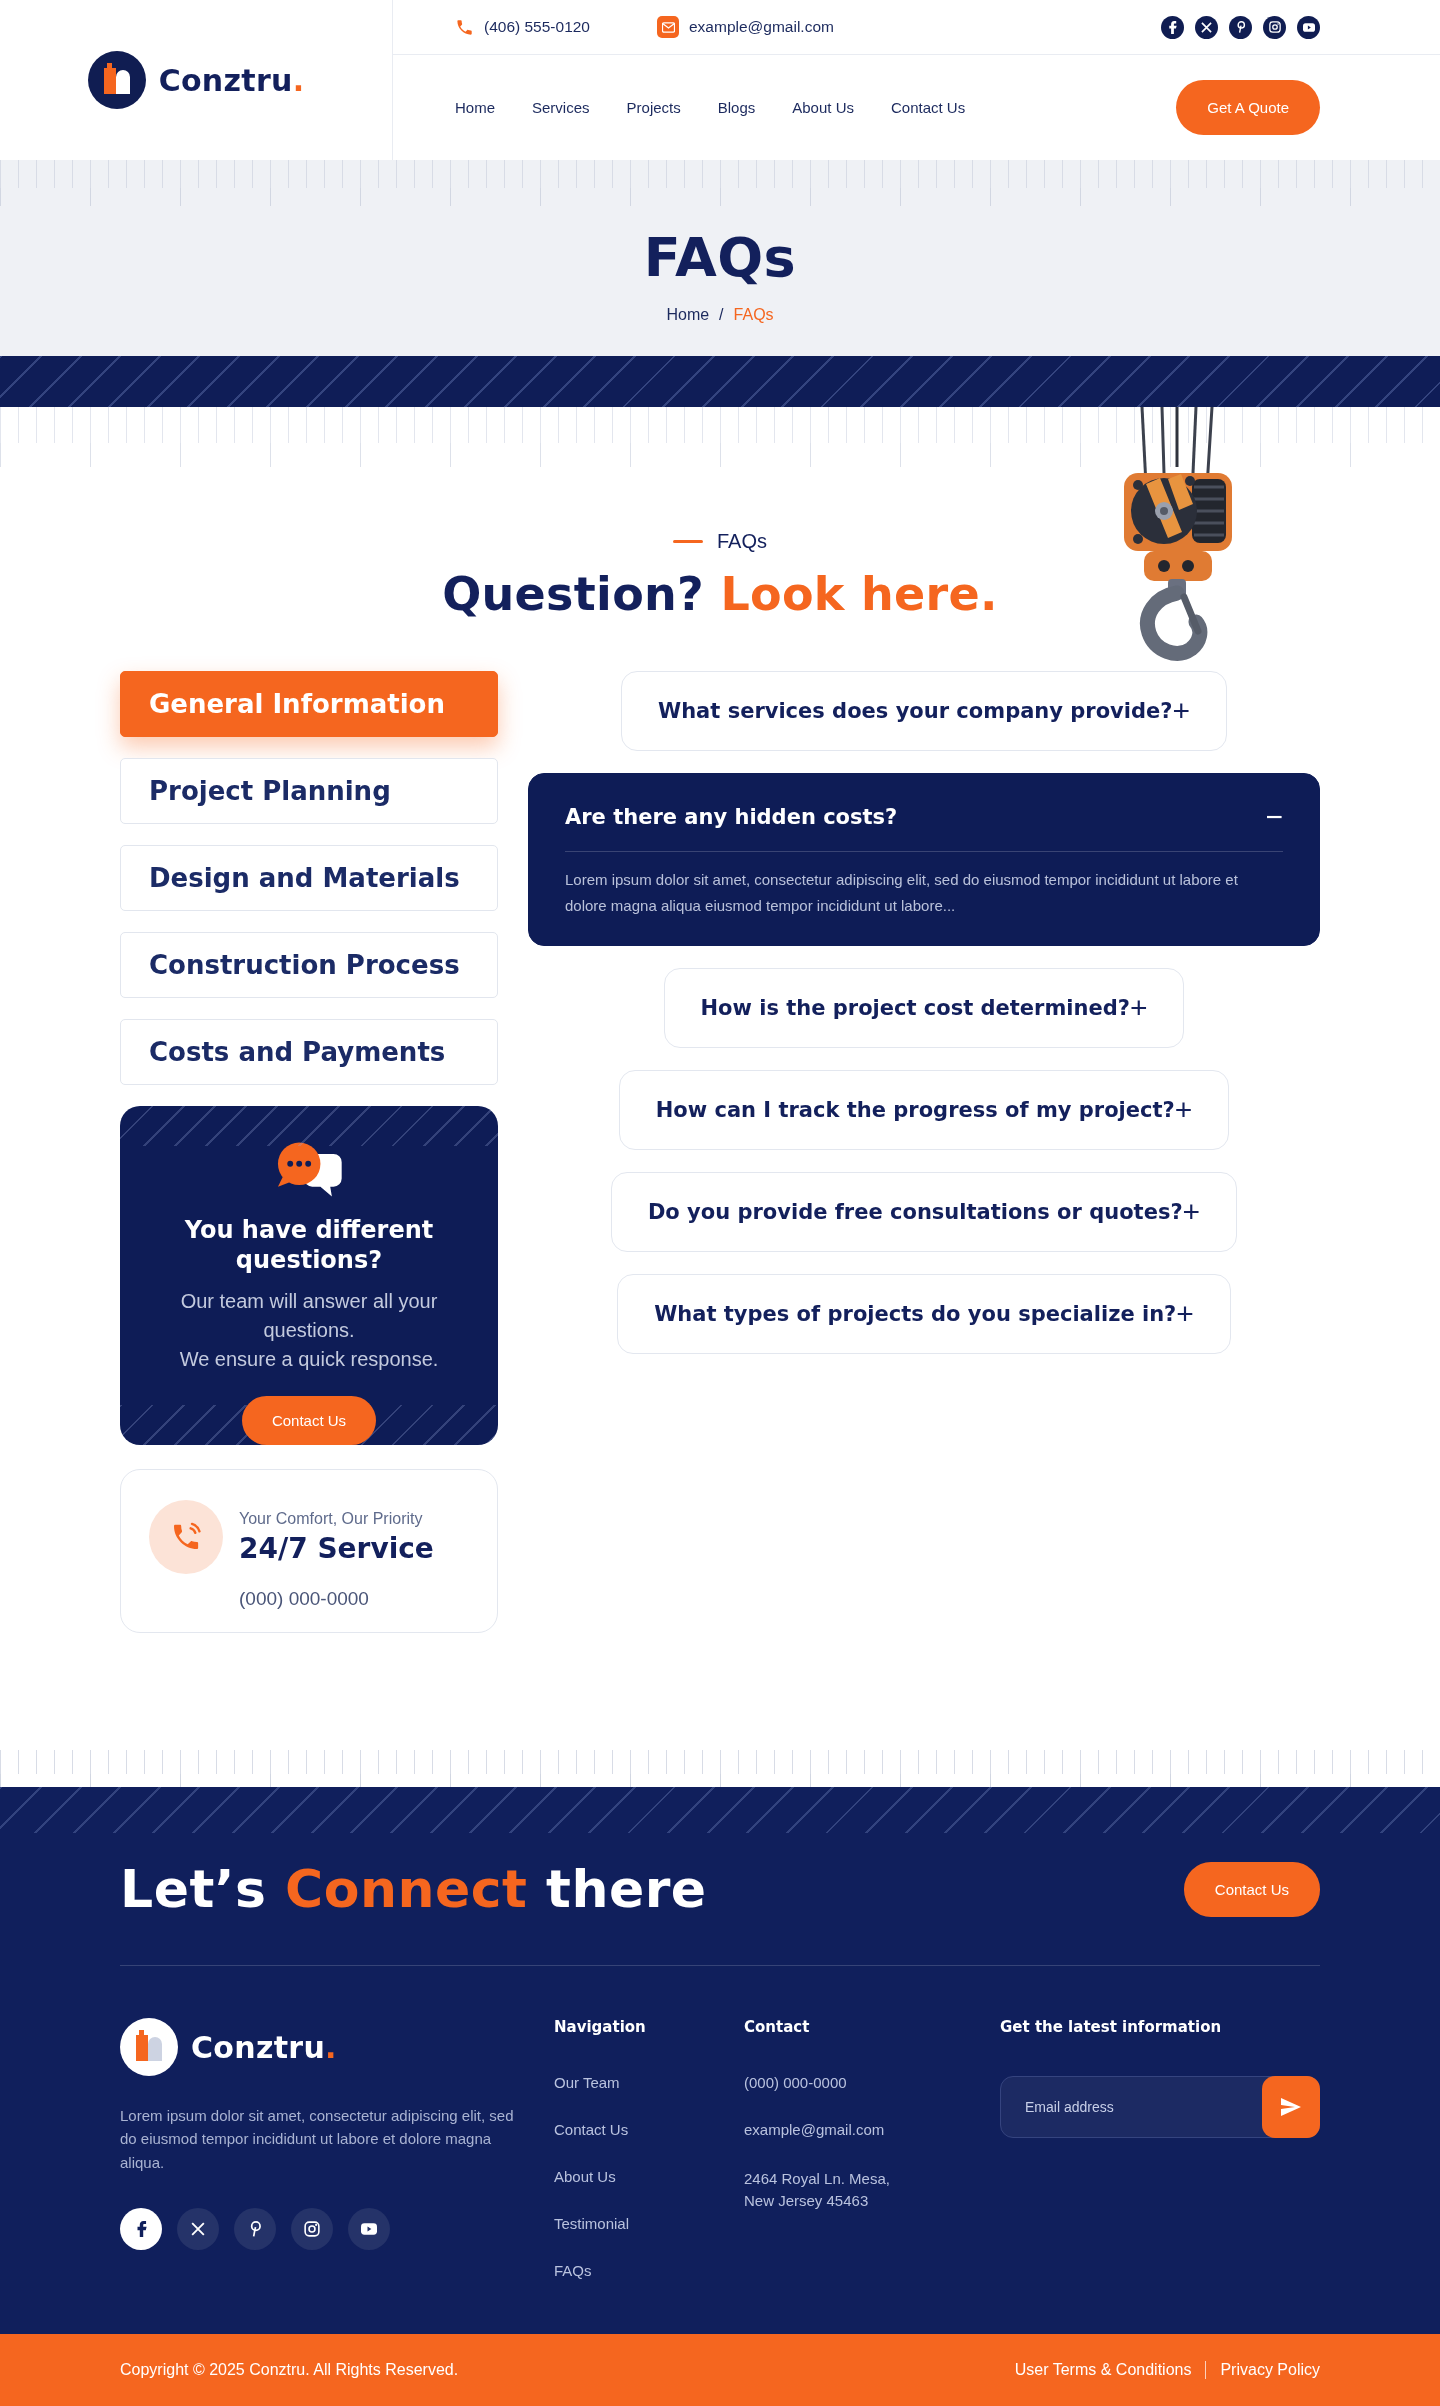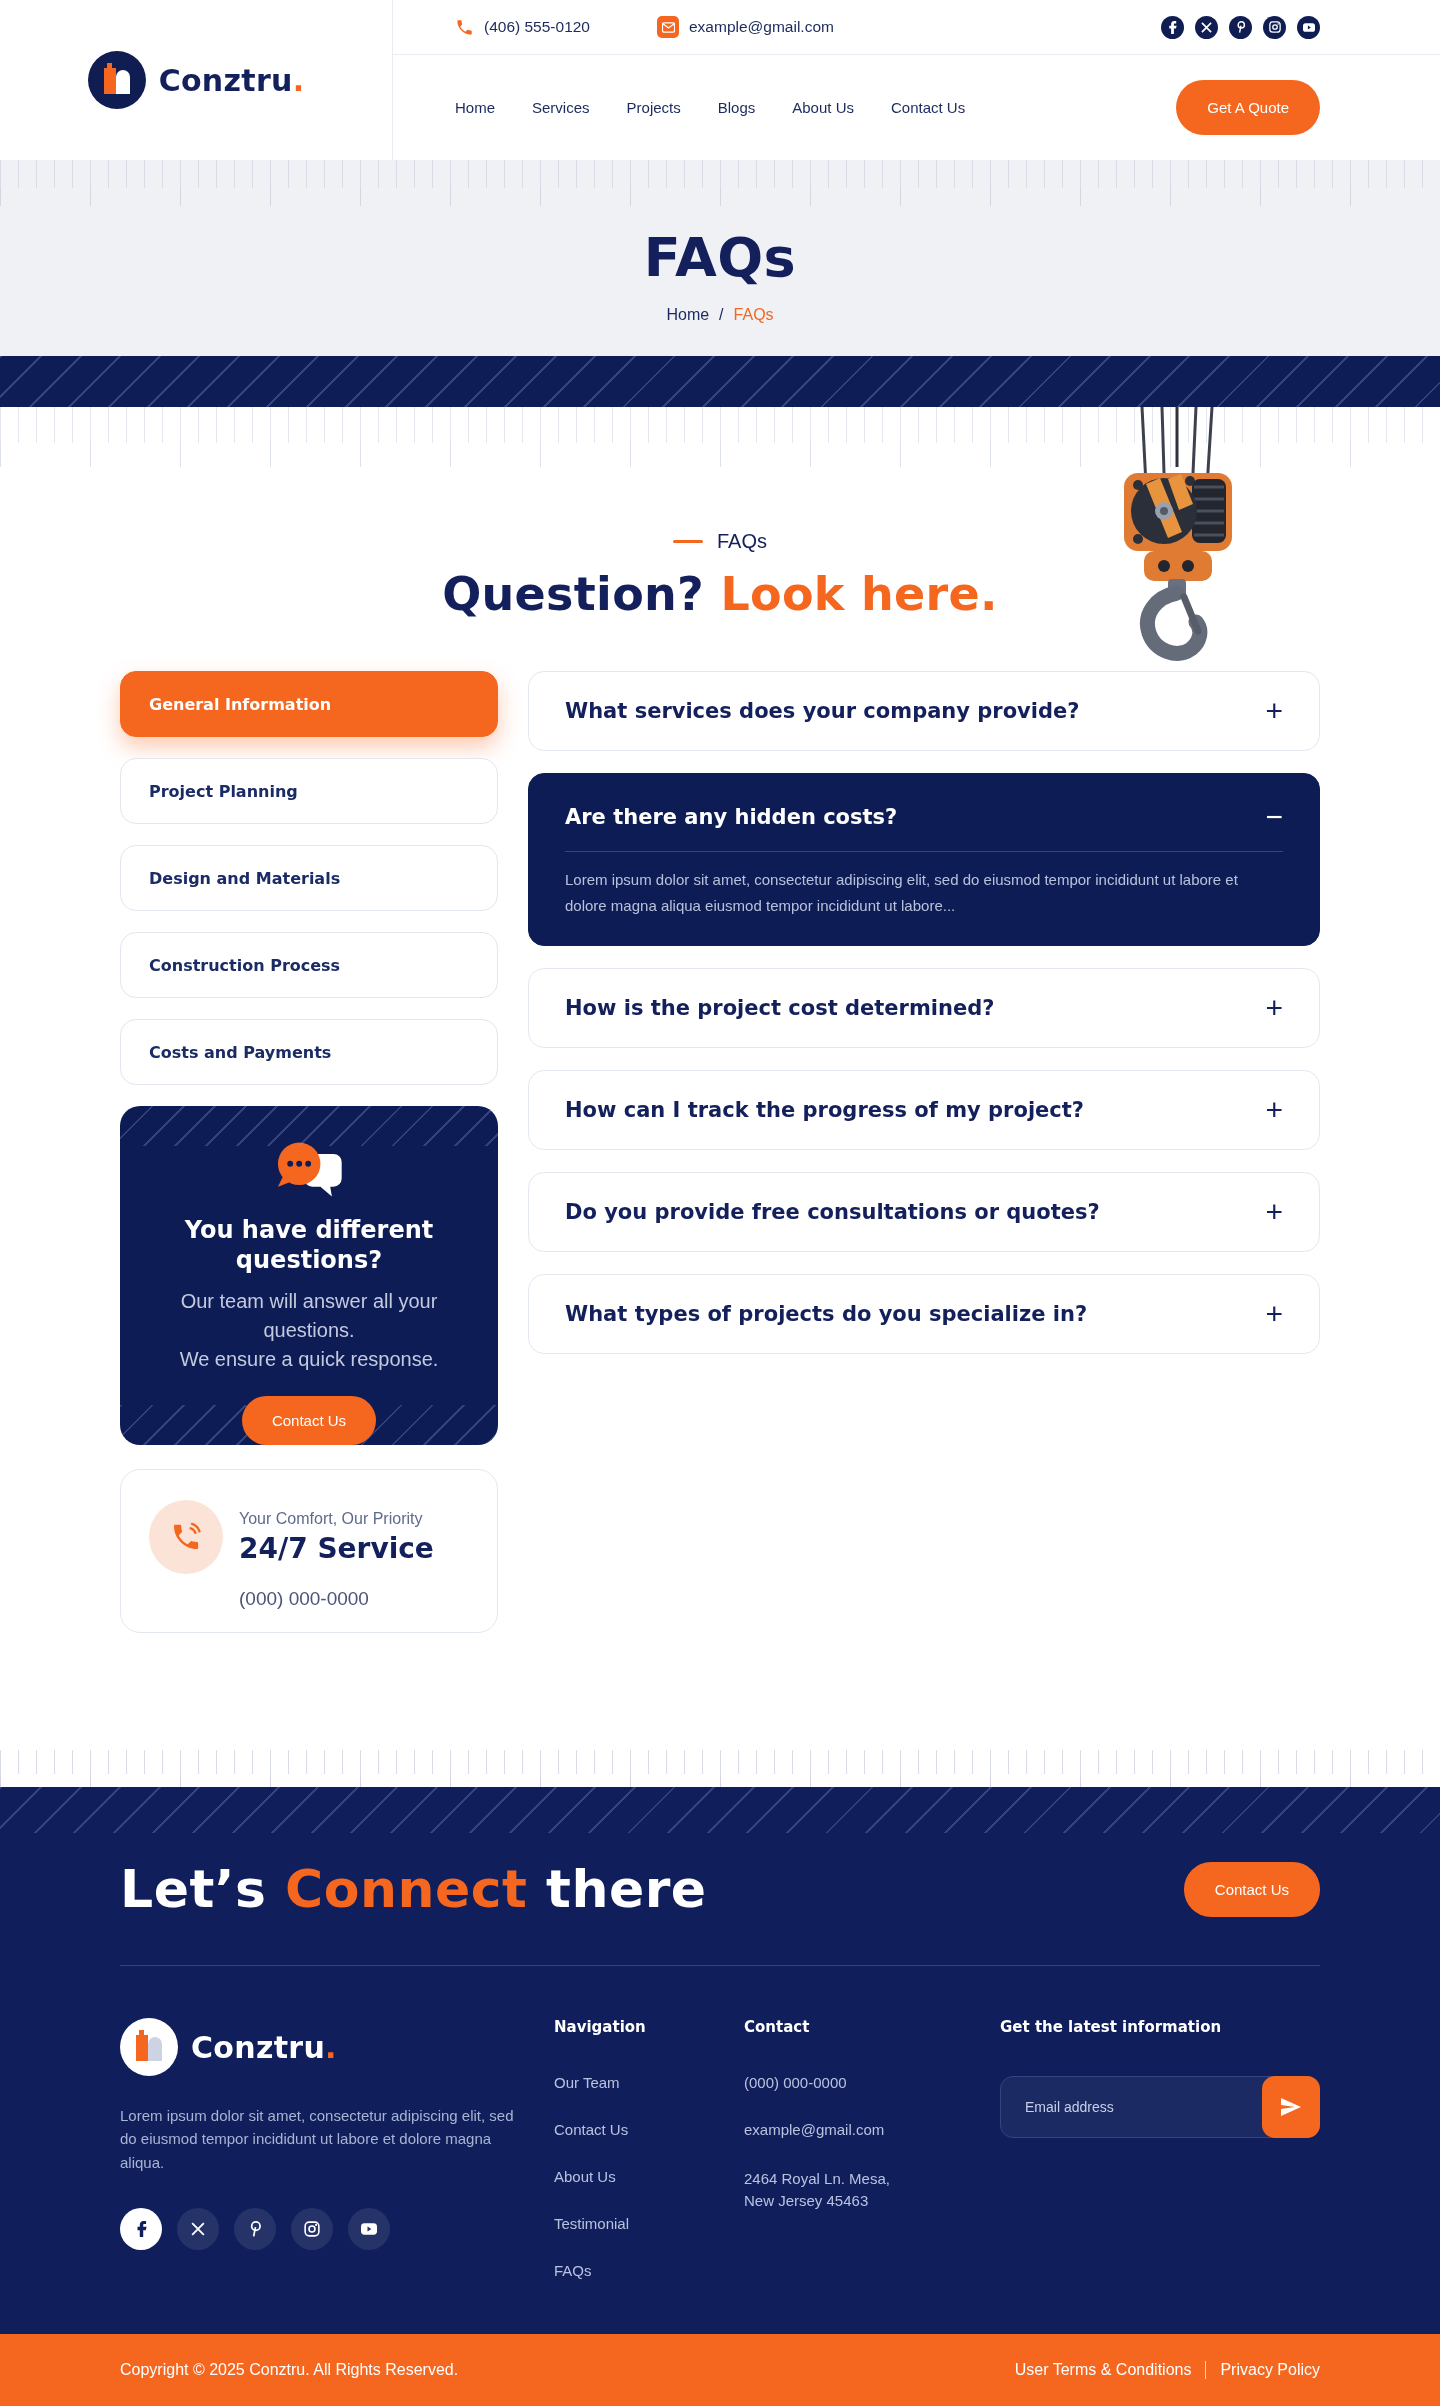--- a/index.html
+++ b/index.html
@@ -60,43 +60,43 @@
 
   .sec-head { text-align:center; padding-top:122px; position:relative; }
   .tagline { display:inline-flex; align-items:center; gap:14px; font-size:20px; color:#13205c; }
   .tagline .dash { width:30px; height:3px; background:#f5661f; border-radius:2px; }
   .main-heading { margin-top:14px; font-size:46px; font-weight:800; letter-spacing:.3px; }
   .main-heading .navy { color:#13205c; }
   .main-heading .orange { color:#f5661f; }
 
   .content { display:flex; gap:30px; margin:50px 120px 0 120px; }
   .side { width:378px; flex:0 0 auto; }
-  .cat-btn { width:100%; height:66px; margin-bottom:21px; background:#fff; border:1px solid #e2e6ee; border-radius:16px;
-    display:flex; align-items:center; padding:0 28px; font-size:16px; font-weight:700; color:#1b2b66; cursor:pointer;
+  .cat-btn { width:100%; height:66px; margin-bottom:21px; background:#fff; border:1px solid #e2e6ee; border-radius:5px;
+    display:flex; align-items:center; padding:0 28px; font-size:26px; font-weight:700; color:#1b2b66; cursor:pointer;
     font-family:"DejaVu Sans",sans-serif; }
   .cat-btn.active { background:#f5661f; border-color:#f5661f; color:#fff; box-shadow:0 10px 22px rgba(245,102,31,.35); }
 
   .help-card { margin-top:7px; height:339px; border-radius:20px; background:#0e1c56; position:relative; overflow:hidden;
     display:flex; flex-direction:column; align-items:center; text-align:center; padding-top:30px; }
   .help-card::before, .help-card::after { content:""; position:absolute; left:0; width:100%; height:40px;
     background-image:repeating-linear-gradient(135deg, rgba(150,165,215,.28) 0 2px, transparent 2px 22px); }
   .help-card::before { top:0; } .help-card::after { bottom:0; }
   .help-title { margin-top:12px; color:#fff; font-size:24px; font-weight:700; line-height:1.25; font-family:"DejaVu Sans",sans-serif; }
   .help-text { margin-top:12px; color:#c3cade; font-size:20px; line-height:1.45; padding:0 36px; }
   .help-btn { margin-top:22px; background:#f5661f; color:#fff; border:none; border-radius:26px; padding:16px 30px;
     font-size:15px; cursor:pointer; font-family:"Liberation Sans",sans-serif; position:relative; z-index:2; }
 
   .svc-card { margin-top:24px; height:164px; background:#fff; border:1px solid #e3e7ef; border-radius:20px; padding:30px 28px 0 28px; }
   .svc-top { display:flex; align-items:center; gap:16px; }
   .svc-ico { width:74px; height:74px; border-radius:50%; background:#fce3d7; display:flex; align-items:center; justify-content:center; flex:0 0 auto; }
   .svc-tag { font-size:16px; color:#5f6b8c; }
   .svc-title { margin-top:4px; font-size:28px; font-weight:800; color:#13205c; font-family:"DejaVu Sans",sans-serif; }
   .svc-phone { margin:14px 0 0 90px; font-size:19px; color:#4a5578; }
 
-  .faq-list { flex:1; display:flex; flex-direction:column; gap:22px; }
+  .faq-list { flex:1; display:flex; flex-direction:column; gap:22px;align-items:center; }
   .faq-item { background:#fff; border:1px solid #e3e7ef; border-radius:16px; padding:0 36px; height:80px;
     display:flex; align-items:center; cursor:pointer; }
   .faq-q { display:flex; align-items:center; justify-content:space-between; width:100%; }
   .faq-q .q { font-size:21px; font-weight:700; color:#13205c; font-family:"DejaVu Sans",sans-serif; }
   .toggle { font-size:30px; font-weight:300; color:#13205c; line-height:1; cursor:pointer; font-family:"Liberation Sans",sans-serif; }
   .faq-item.open { height:auto; background:#0e1c56; border-color:#0e1c56; display:block; padding:28px 36px 26px 36px; }
   .faq-item.open .q { color:#fff; }
   .faq-item.open .toggle { color:#fff; }
   .faq-item.open hr { border:none; border-top:1px solid rgba(255,255,255,.18); margin:19px 0 15px 0; }
   .faq-a { font-size:15px; color:#b9c1da; line-height:1.72; }

